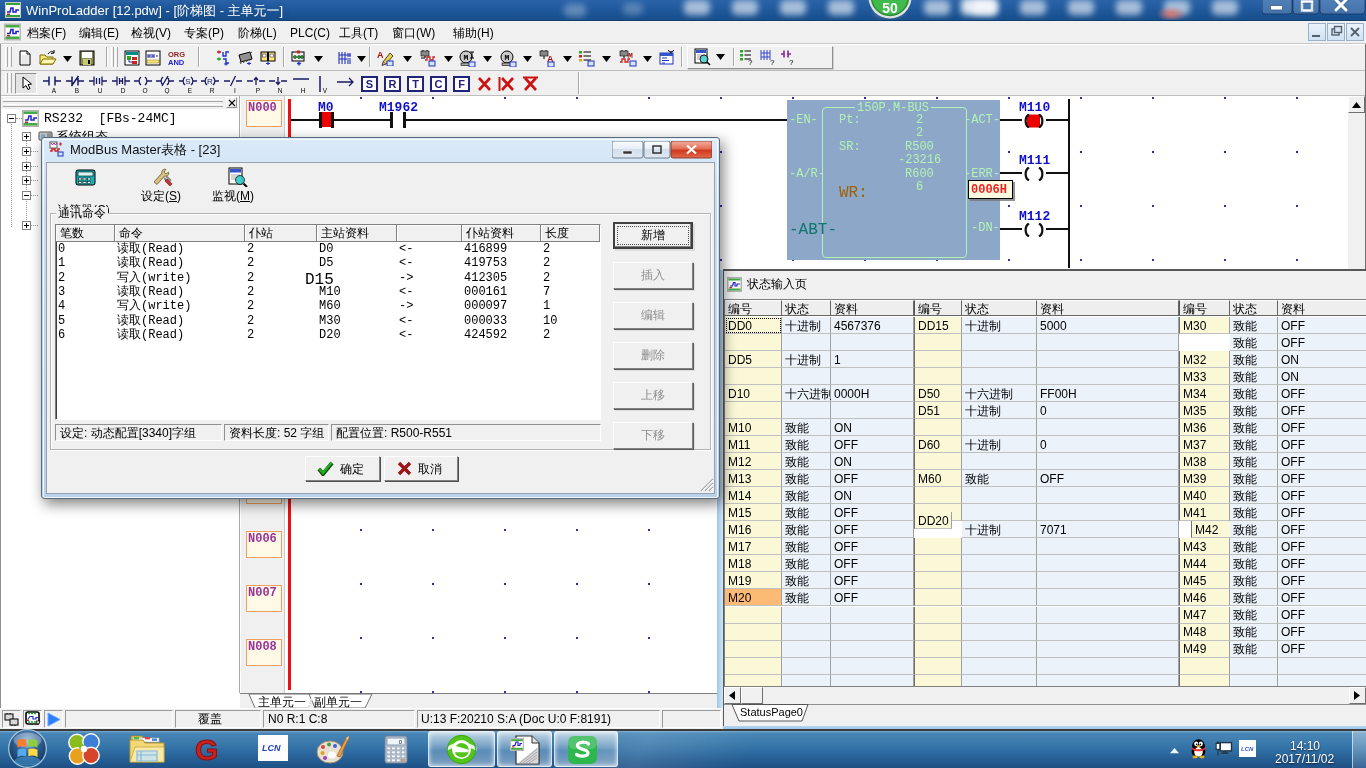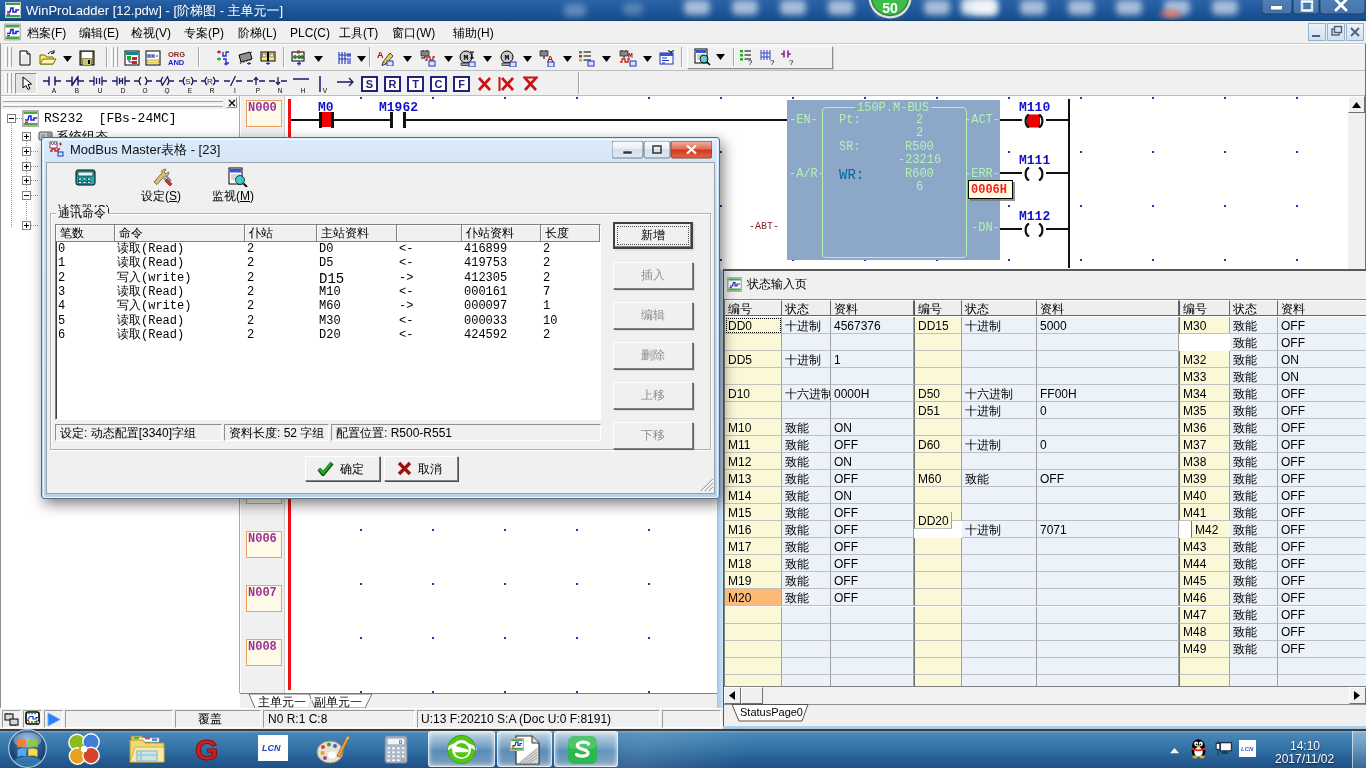--- a/index.html
+++ b/index.html
@@ -448,31 +448,31 @@
 <div class="ab" style="left:334px;top:119px;width:56px;height:2px;background:#111"></div>
 <div class="ab" style="left:390px;top:112px;width:3px;height:16px;background:#111"></div>
 <div class="ab" style="left:403px;top:112px;width:3px;height:16px;background:#111"></div>
 <div class="ab tx mono" style="left:379px;top:101px;font-size:13px;font-weight:bold;color:#1111cc">M1962</div>
 <div class="ab" style="left:406px;top:119px;width:381px;height:2px;background:#111"></div>
 <div class="ab" style="left:787px;top:100px;width:213px;height:160px;background:#8ca7c7"></div>
 <div class="ab" style="left:822px;top:107px;width:145px;height:151px;border:1.5px solid #b4f2b4;border-radius:4px"></div>
 <div class="ab tx mono" style="left:855px;top:102px;font-size:12px;color:#b4f2b4;background:#8ca7c7;padding:0 2px">150P.M-BUS</div>
 <div class="ab tx mono" style="left:789px;top:114px;font-size:12px;color:#b4f2b4">-EN-</div>
 <div class="ab tx mono" style="left:789px;top:168px;font-size:12px;color:#b4f2b4">-A/R-</div>
-<div class="ab tx mono" style="left:749px;top:222px;font-size:10px;color:#7f1d1d">-ABT-</div>
+<div class="ab tx mono" style="left:789px;top:222px;font-size:16px;color:#0f766e">-ABT-</div>
 <div class="ab tx mono" style="left:964px;top:114px;font-size:12px;color:#b4f2b4">-ACT-</div>
 <div class="ab tx mono" style="left:964px;top:168px;font-size:12px;color:#b4f2b4">-ERR-</div>
 <div class="ab tx mono" style="left:971px;top:222px;font-size:12px;color:#b4f2b4">-DN-</div>
 <div class="ab tx mono" style="left:839px;top:114px;font-size:12px;color:#b4f2b4">Pt:</div>
 <div class="ab tx mono" style="left:916px;top:114px;font-size:12px;color:#b4f2b4">2</div>
 <div class="ab tx mono" style="left:916px;top:127px;font-size:12px;color:#b4f2b4">2</div>
 <div class="ab tx mono" style="left:839px;top:141px;font-size:12px;color:#b4f2b4">SR:</div>
 <div class="ab tx mono" style="left:905px;top:141px;font-size:12px;color:#b4f2b4">R500</div>
 <div class="ab tx mono" style="left:898px;top:154px;font-size:12px;color:#b4f2b4">-23216</div>
-<div class="ab tx mono" style="left:839px;top:168px;font-size:14px;color:#0369a1">WR:</div>
+<div class="ab tx mono" style="left:839px;top:185px;font-size:16px;color:#a16207">WR:</div>
 <div class="ab tx mono" style="left:905px;top:168px;font-size:12px;color:#b4f2b4">R600</div>
 <div class="ab tx mono" style="left:916px;top:181px;font-size:12px;color:#b4f2b4">6</div>
 <div class="ab" style="left:968px;top:180px;width:45px;height:19px;background:#fffbe1;border:1px solid #000;box-shadow:2px 2px 0 rgba(120,120,120,.8)"></div>
 <div class="ab tx mono" style="left:971px;top:184px;font-size:12px;font-weight:bold;color:#ee2222">0006H</div>
 <div class="ab" style="left:1000px;top:119px;width:22px;height:2px;background:#111"></div>
 <svg class="ab" style="left:1022px;top:114px" width="24" height="14" viewBox="0 0 24 14">
     <rect x="5" y="0.5" width="13" height="13" fill="#ee0000"></rect>
     <path d="M7 0.5 C2.5 3 2.5 11 7 13.5" stroke="#111" stroke-width="2.2" fill="none"></path>
     <path d="M17 0.5 C21.5 3 21.5 11 17 13.5" stroke="#111" stroke-width="2.2" fill="none"></path>
   </svg>
@@ -990,21 +990,21 @@
 <div class="ab tx mono" style="left:58px;top:257.3px;font-size:12px">1</div>
 <div class="ab tx mono" style="left:117px;top:257.3px;font-size:12px">读取(Read)</div>
 <div class="ab tx mono" style="left:247px;top:257.3px;font-size:12px">2</div>
 <div class="ab tx mono" style="left:319px;top:257.3px;font-size:12px">D5</div>
 <div class="ab tx mono" style="left:399px;top:257.3px;font-size:12px">&lt;-</div>
 <div class="ab tx mono" style="left:464px;top:257.3px;font-size:12px">419753</div>
 <div class="ab tx mono" style="left:543px;top:257.3px;font-size:12px">2</div>
 <div class="ab tx mono" style="left:58px;top:271.6px;font-size:12px">2</div>
 <div class="ab tx mono" style="left:117px;top:271.6px;font-size:12px">写入(write)</div>
 <div class="ab tx mono" style="left:247px;top:271.6px;font-size:12px">2</div>
-<div class="ab tx mono" style="left:319px;top:271.6px;font-size:14px">D15</div>
+<div class="ab tx mono" style="left:305px;top:271.6px;font-size:16px">D15</div>
 <div class="ab tx mono" style="left:399px;top:271.6px;font-size:12px">-&gt;</div>
 <div class="ab tx mono" style="left:464px;top:271.6px;font-size:12px">412305</div>
 <div class="ab tx mono" style="left:543px;top:271.6px;font-size:12px">2</div>
 <div class="ab tx mono" style="left:58px;top:285.9px;font-size:12px">3</div>
 <div class="ab tx mono" style="left:117px;top:285.9px;font-size:12px">读取(Read)</div>
 <div class="ab tx mono" style="left:247px;top:285.9px;font-size:12px">2</div>
 <div class="ab tx mono" style="left:319px;top:285.9px;font-size:12px">M10</div>
 <div class="ab tx mono" style="left:399px;top:285.9px;font-size:12px">&lt;-</div>
 <div class="ab tx mono" style="left:464px;top:285.9px;font-size:12px">000161</div>
 <div class="ab tx mono" style="left:543px;top:285.9px;font-size:12px">7</div>

